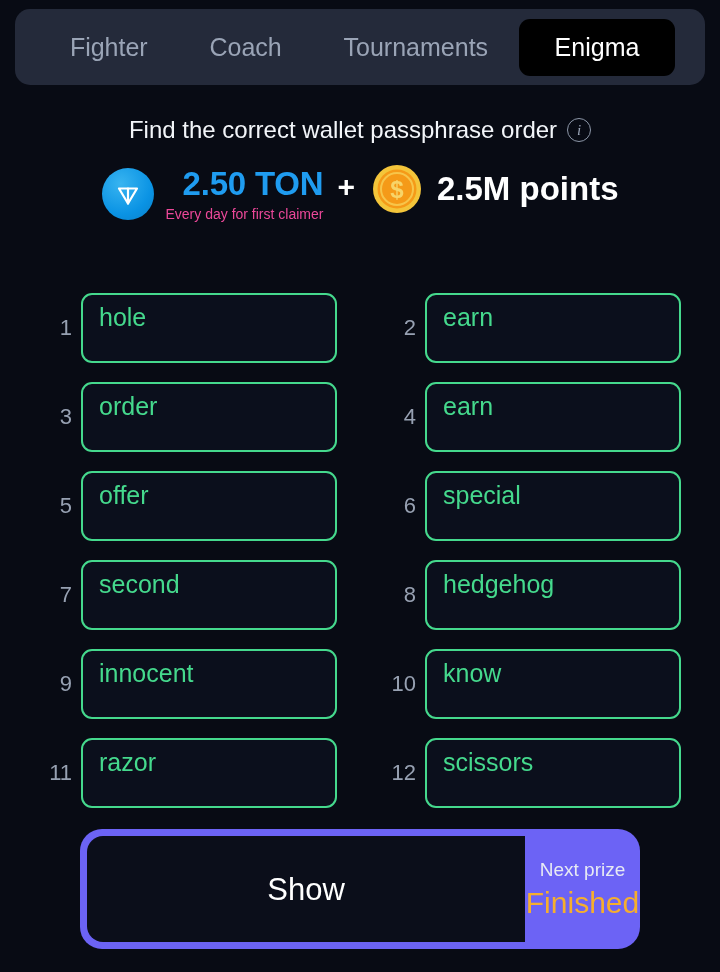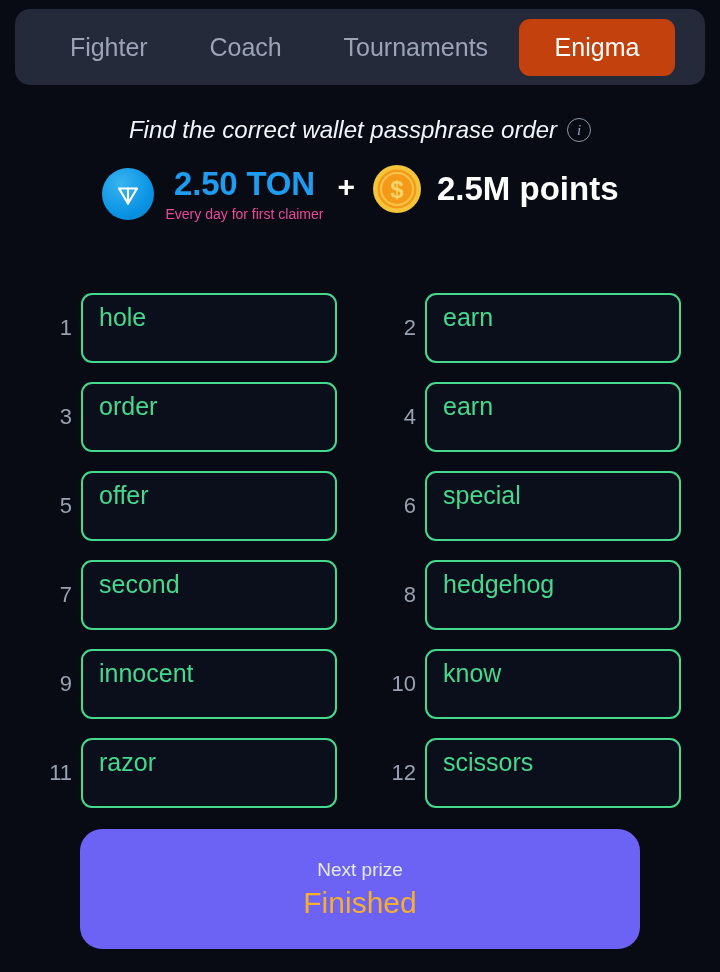--- a/index.html
+++ b/index.html
@@ -34,21 +34,21 @@
     text-align: center;
     color: #9aa4b6;
     font-size: 25px;
     line-height: 1;
     padding: 16px 4px;
     border-radius: 11px;
     white-space: nowrap;
     cursor: pointer;
   }
   .tab.active {
-    background: #c2410c;
+    background: #000000;
     color: #ffffff;
     flex: 0 0 auto;
     min-width: 148px;
     margin-right: 6px;
   }
 
   
   .title-row {
     position: absolute;
     left: 0;
@@ -56,21 +56,20 @@
     width: 720px;
     display: flex;
     align-items: center;
     justify-content: center;
     gap: 10px;
   }
   .title-text {
     color: #f2f5f9;
     font-size: 24px;
     line-height: 1;
-    font-style: italic;
   }
   .info-icon {
     width: 24px;
     height: 24px;
     border-radius: 50%;
     border: 1.6px solid #8d97a8;
     color: #9aa4b6;
     font-size: 15px;
     font-family: "Liberation Serif", serif;
     font-style: italic;
@@ -100,21 +99,21 @@
     display: flex;
     align-items: center;
     justify-content: center;
     flex: 0 0 auto;
   }
   .ton-badge svg { display: block; }
   .ton-block {
     margin-left: 12px;
     display: flex;
     flex-direction: column;
-    align-items: center;
+    align-items: flex-end;
     flex: 0 0 auto;
   }
   .ton-amount {
     color: #1f9cf0;
     font-size: 33px;
     font-weight: bold;
     line-height: 1;
     letter-spacing: -0.2px;
   }
   .ton-sub {
@@ -372,17 +371,20 @@
       <div class="cell-index">12</div>
       <div class="cell-box">
         <span class="cell-word">scissors</span>
       </div>
     </div>
   </div>
 
 </div>
 
 <div class="bottom-bar">
+  <div class="show-btn">
+    <span class="show-label">Show</span>
+  </div>
   <div class="next-prize">
     <span class="next-prize-label">Next prize</span>
     <span class="next-prize-value">Finished</span>
   </div>
 </div>
 
 </body></html>

